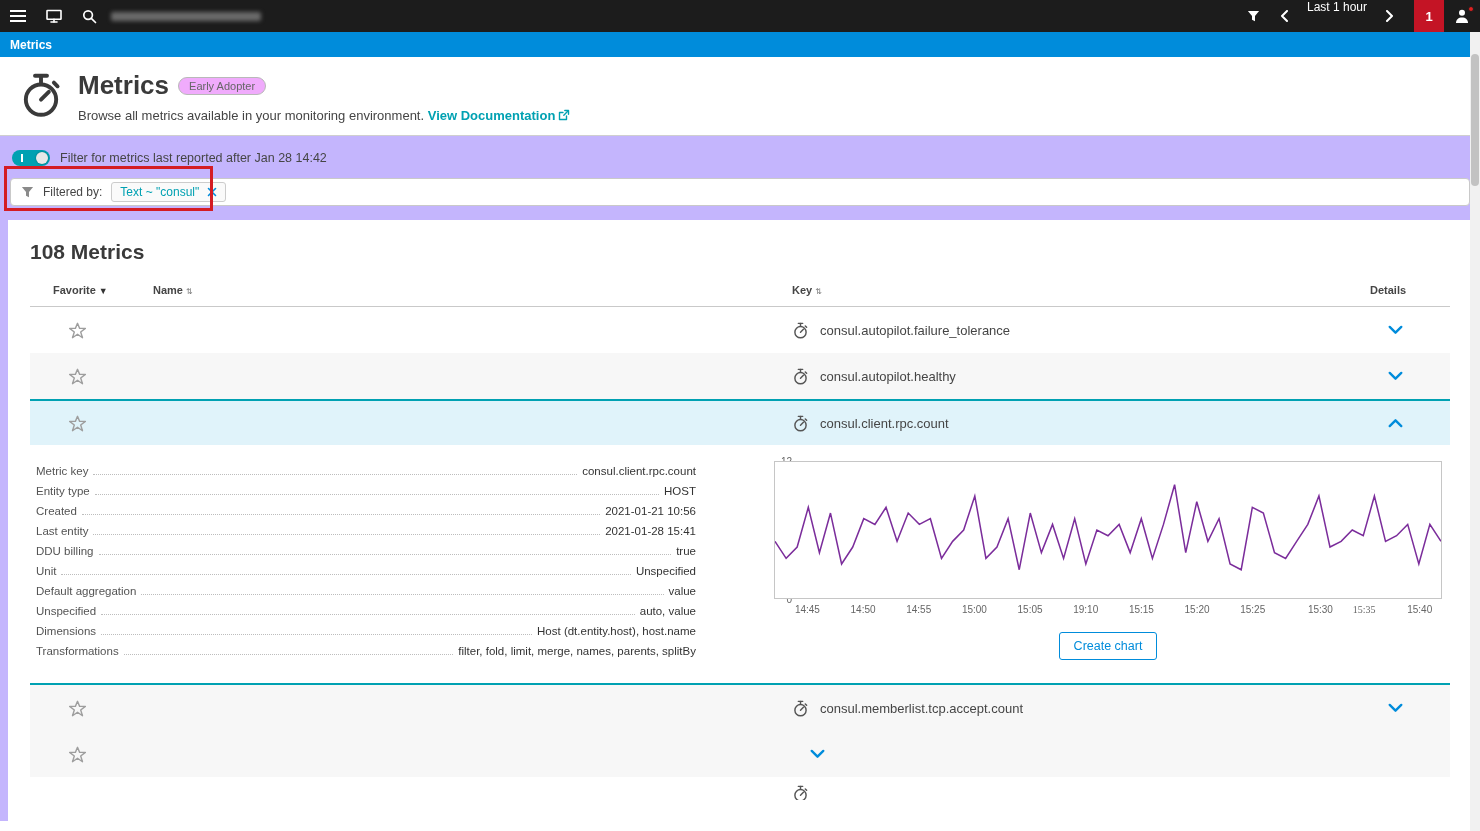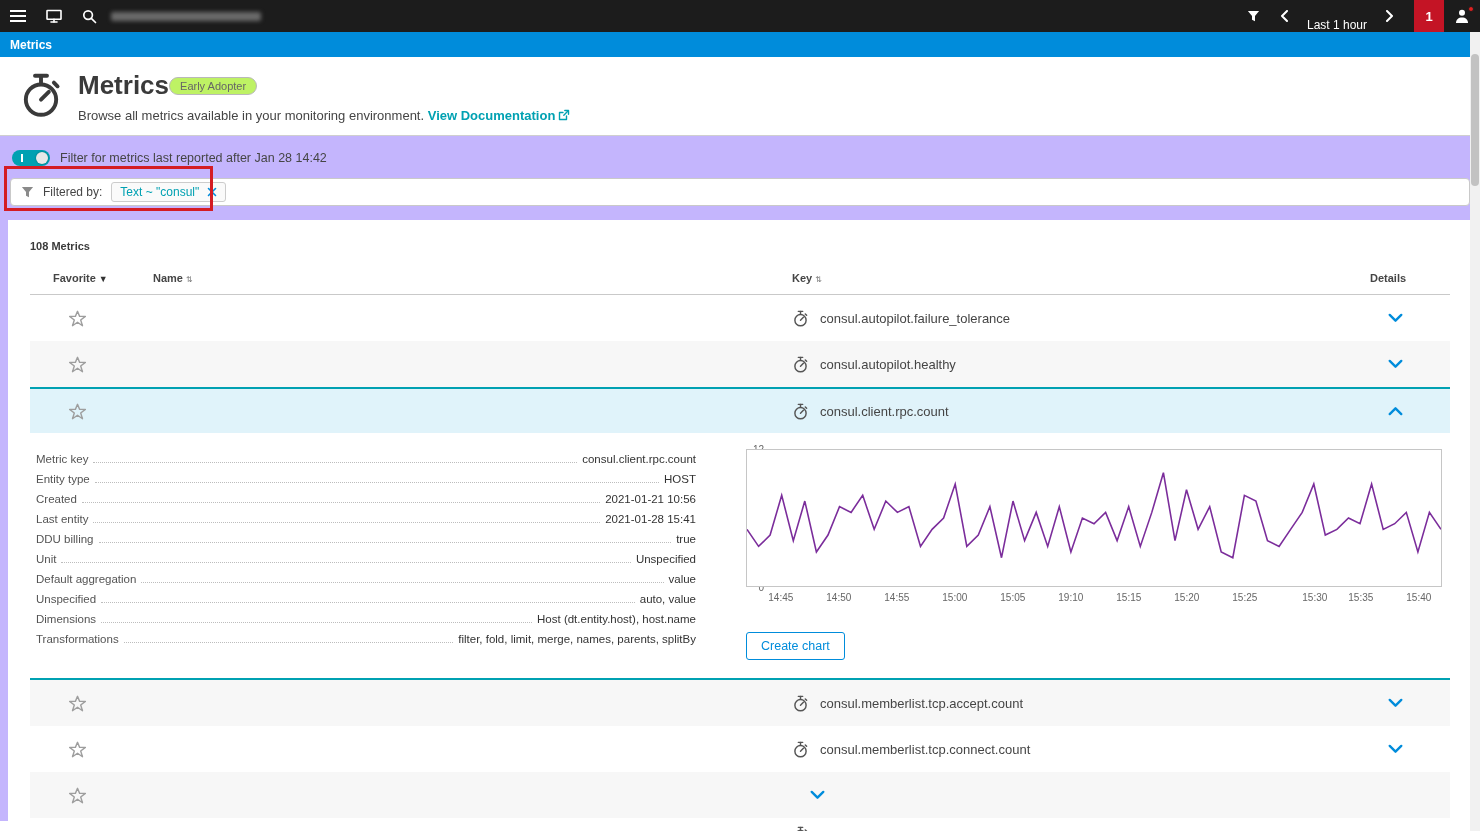--- a/index.html
+++ b/index.html
@@ -4,38 +4,38 @@
 <style>
   * { margin:0; padding:0; box-sizing:border-box; }
   html,body { width:1480px; height:831px; overflow:hidden; background:#fff;
     font-family:"Liberation Sans", sans-serif; color:#454545; position:relative; }
 
   
   .topbar { height:32px; background:#1c1c1c; display:flex; align-items:center; color:#fff; position:relative; z-index:5; }
   .tb-btn { height:32px; display:flex; align-items:center; justify-content:center; padding:0 10px; cursor:pointer; }
   .tb-left { display:flex; align-items:center; }
   .redacted { width:150px; height:9px; background:#6a6a6a; border-radius:2px; filter:blur(2px); margin-left:4px; }
-  .tb-right { margin-left:auto; display:flex; align-items:flex-end; }
+  .tb-right { margin-left:auto; display:flex; align-items:flex-start; }
   .tb-time { font-size:12px; padding:0 8px; white-space:nowrap; }
   .tb-badge { width:30px; height:32px; background:#c41425; color:#fff; font-size:13px; font-weight:bold;
     display:flex; align-items:center; justify-content:center; margin-left:10px; cursor:pointer; }
   .tb-user { position:relative; }
   .tb-user .dot { position:absolute; top:6px; right:6px; width:6px; height:6px; border-radius:50%; background:#e02020; border:1px solid #1c1c1c; }
 
   
   .bluebar { height:25px; background:#008cdb; color:#fff; font-size:12px; font-weight:bold;
     display:flex; align-items:center; padding-left:10px; }
 
   
   .pagehead { background:#fff; padding:13px 0 12px 18px; border-bottom:1px solid #cfcfcf; display:flex; }
   .pagehead .big-icon { width:46px; height:46px; color:#3a3a3a; margin:2px 14px 0 0; flex:none; }
   .ph-title-row { display:flex; align-items:center; }
   .ph-title { font-size:26px; font-weight:bold; color:#3a3a3a; }
-  .ph-badge { margin-left:0; border:1px solid #b9b9b9; border-radius:10px; padding:2px 10px;
-    font-size:11px; color:#666; background:#bef264; }
+  .ph-badge { margin-left:9px; border:1px solid #b9b9b9; border-radius:10px; padding:2px 10px;
+    font-size:11px; color:#666; background:#f0abfc; }
   .ph-sub { font-size:13px; margin-top:7px; color:#454545; }
   .ph-link { color:#00a1b2; font-weight:bold; cursor:pointer; white-space:nowrap; }
   .ph-link svg { vertical-align:-1px; margin-left:3px; }
 
   
   .band { background:#c4b5fd; padding-top:14px; height:685px; }
   .toggle-row { display:flex; align-items:center; gap:10px; margin:0 0 12px 12px; font-size:12.5px; }
   .switch { width:38px; height:16px; border-radius:9px; background:#9b9b9b; position:relative; cursor:pointer; flex:none; }
   .switch.on { background:#00a1b2; }
   .switch .bar { position:absolute; left:9px; top:4px; width:2px; height:8px; background:#fff; }
@@ -45,52 +45,52 @@
     display:flex; align-items:center; padding:0 10px; gap:9px; }
   .filterbar .fb-label { font-size:12px; color:#454545; }
   .chip { display:flex; align-items:center; border:1px solid #ccc; border-radius:3px; background:#fafafa;
     padding:2px 8px; font-size:12px; color:#00a1b2; cursor:pointer; }
   .chip .x { margin-left:8px; color:#008cdb; display:flex; }
   .red-annotation { position:absolute; left:4px; top:166px; width:209px; height:45px;
     border:3px solid #d41c24; pointer-events:none; z-index:6; }
 
   
   .card { margin:14px 8px 0; background:#fff; padding:20px 22px 0; height:657px; overflow:hidden; }
-  .card h2 { font-size:11px; font-weight:bold; color:#3a3a3a; margin-bottom:20px; }
+  .card h2 { font-size:21px; font-weight:bold; color:#3a3a3a; margin-bottom:20px; }
   .thead, .row { display:grid; grid-template-columns:95px 635px 1fr 80px; align-items:center;gap:16px; }
   .thead { font-size:11px; font-weight:bold; color:#454545; padding-bottom:10px; border-bottom:1px solid #c9c9c9; }
   .thead .sort { font-size:8px; color:#777; margin-left:3px; font-weight:normal; }
   .th-fav { padding-left:23px; }
   .th-name { padding-left:12px; }
   .row { height:46px; font-size:13px; cursor:pointer; }
   .row.alt { background:#f7f7f7; }
   .row.expanded { background:#e0f3fa; border-top:2px solid #00a1b2; }
   .cell-fav { display:flex; justify-content:center; }
   .star { width:17px; height:17px; color:#9e9e9e; cursor:pointer; display:flex; }
   .cell-key { display:flex; align-items:center; gap:11px; color:#454545; }
   .mi { width:17px; height:17px; color:#555; display:flex; flex:none; }
   .cell-det { display:flex; }
   .chev { width:15px; height:10px; color:#008cdb; cursor:pointer; margin-left:18px; display:flex; }
   .chev.up svg { transform:rotate(180deg); }
 
   
-  .detail { background:#fff; border-bottom:2px solid #00a1b2; display:flex; gap:24px; padding:16px 8px 18px 6px; }
+  .detail { background:#fff; border-bottom:2px solid #00a1b2; display:flex; gap:52px; padding:16px 8px 18px 6px; }
   .props { width:660px; flex:none; padding-top:4px; }
   .prop-row { display:flex; align-items:baseline; height:20px; font-size:11.5px; }
   .prop-label { color:#545454; flex:none; }
   .leader { flex:1; border-bottom:1px dotted #bdbdbd; margin:0 5px 3px; }
   .prop-value { flex:none; color:#333; text-align:right; }
   .chartbox { flex:1; padding-left:26px; position:relative; }
   .plot { height:138px; border:1px solid #c6c6c6; position:relative; background:#fff; }
   .plot svg { position:absolute; inset:0; width:100%; height:100%; }
   .y-axis { position:absolute; left:0; top:16px; width:22px; }
   .ytick { position:absolute; right:4px; font-size:10px; color:#666; }
   .x-axis { position:relative; height:16px; margin-top:5px; font-size:10px; color:#666; }
   .x-axis span { position:absolute; transform:translateX(-50%); white-space:nowrap; }
-  .chart-actions { display:flex; justify-content:flex-start; margin-top:24px; }
+  .chart-actions { display:flex; justify-content:center; margin-top:12px; }
   .btn-outline { border:1px solid #008cdb; color:#008cdb; background:#fff; border-radius:3px;
     font-size:12.5px; font-family:inherit; padding:6px 14px; cursor:pointer; }
 
   .row.partial { height:23px; overflow:hidden; align-items:start; }
   .row.partial .cell-key { padding-top:8px; }
 
   
   .scrollbar { position:absolute; right:0; top:32px; bottom:0; width:10px; background:#f1f1f1; z-index:7; }
   .scrollbar .thumb { position:absolute; top:22px; left:1px; width:8px; height:132px; background:#c2c2c2; border-radius:4px; cursor:grab; }
 
@@ -403,21 +403,21 @@
               <span style="left: 5%;">14:45</span>
               <span style="left: 13.3333%;">14:50</span>
               <span style="left: 21.6667%;">14:55</span>
               <span style="left: 30%;">15:00</span>
               <span style="left: 38.3333%;">15:05</span>
               <span style="left: 46.6667%;">19:10</span>
               <span style="left: 55%;">15:15</span>
               <span style="left: 63.3333%;">15:20</span>
               <span style="left: 71.6667%;">15:25</span>
               <span style="left: 80%; margin-left: 12px;">15:30</span>
-              <span style="left: 88.3333%;">15:35</span>
+              <span style="left: 88.3333%; font-family: Liberation Serif, serif;">15:35</span>
               <span style="left: 96.6667%;">15:40</span>
             </div>
           <div class="chart-actions">
             <button class="btn-outline">Create chart</button>
           </div>
         </div>
       </div>
     </div>
 
     <div class="row alt">
@@ -439,45 +439,20 @@
         </div>
       <div class="cell-det">
           <span class="chev">
             <svg viewBox="0 0 14 9" width="15" height="10">
               <use href="#i-chev"></use>
             </svg>
           </span>
         </div>
     </div>
 
-    <div class="row">
-      <div class="cell-fav">
-          <span class="star">
-            <svg viewBox="0 0 16 16" width="17" height="17">
-              <use href="#i-star"></use>
-            </svg>
-          </span>
-        </div>
-      <div></div>
-      <div class="cell-key">
-          <span class="mi">
-            <svg viewBox="0 0 20 20" width="17" height="17">
-              <use href="#i-stopwatch"></use>
-            </svg>
-          </span>
-          <span>consul.memberlist.tcp.connect.count</span>
-        </div>
-      <div class="cell-det">
-          <span class="chev">
-            <svg viewBox="0 0 14 9" width="15" height="10">
-              <use href="#i-chev"></use>
-            </svg>
-          </span>
-        </div>
-    </div>
 
     <div class="row alt">
       <div class="cell-fav">
           <span class="star">
             <svg viewBox="0 0 16 16" width="17" height="17">
               <use href="#i-star"></use>
             </svg>
           </span>
         </div>
       <div></div>

